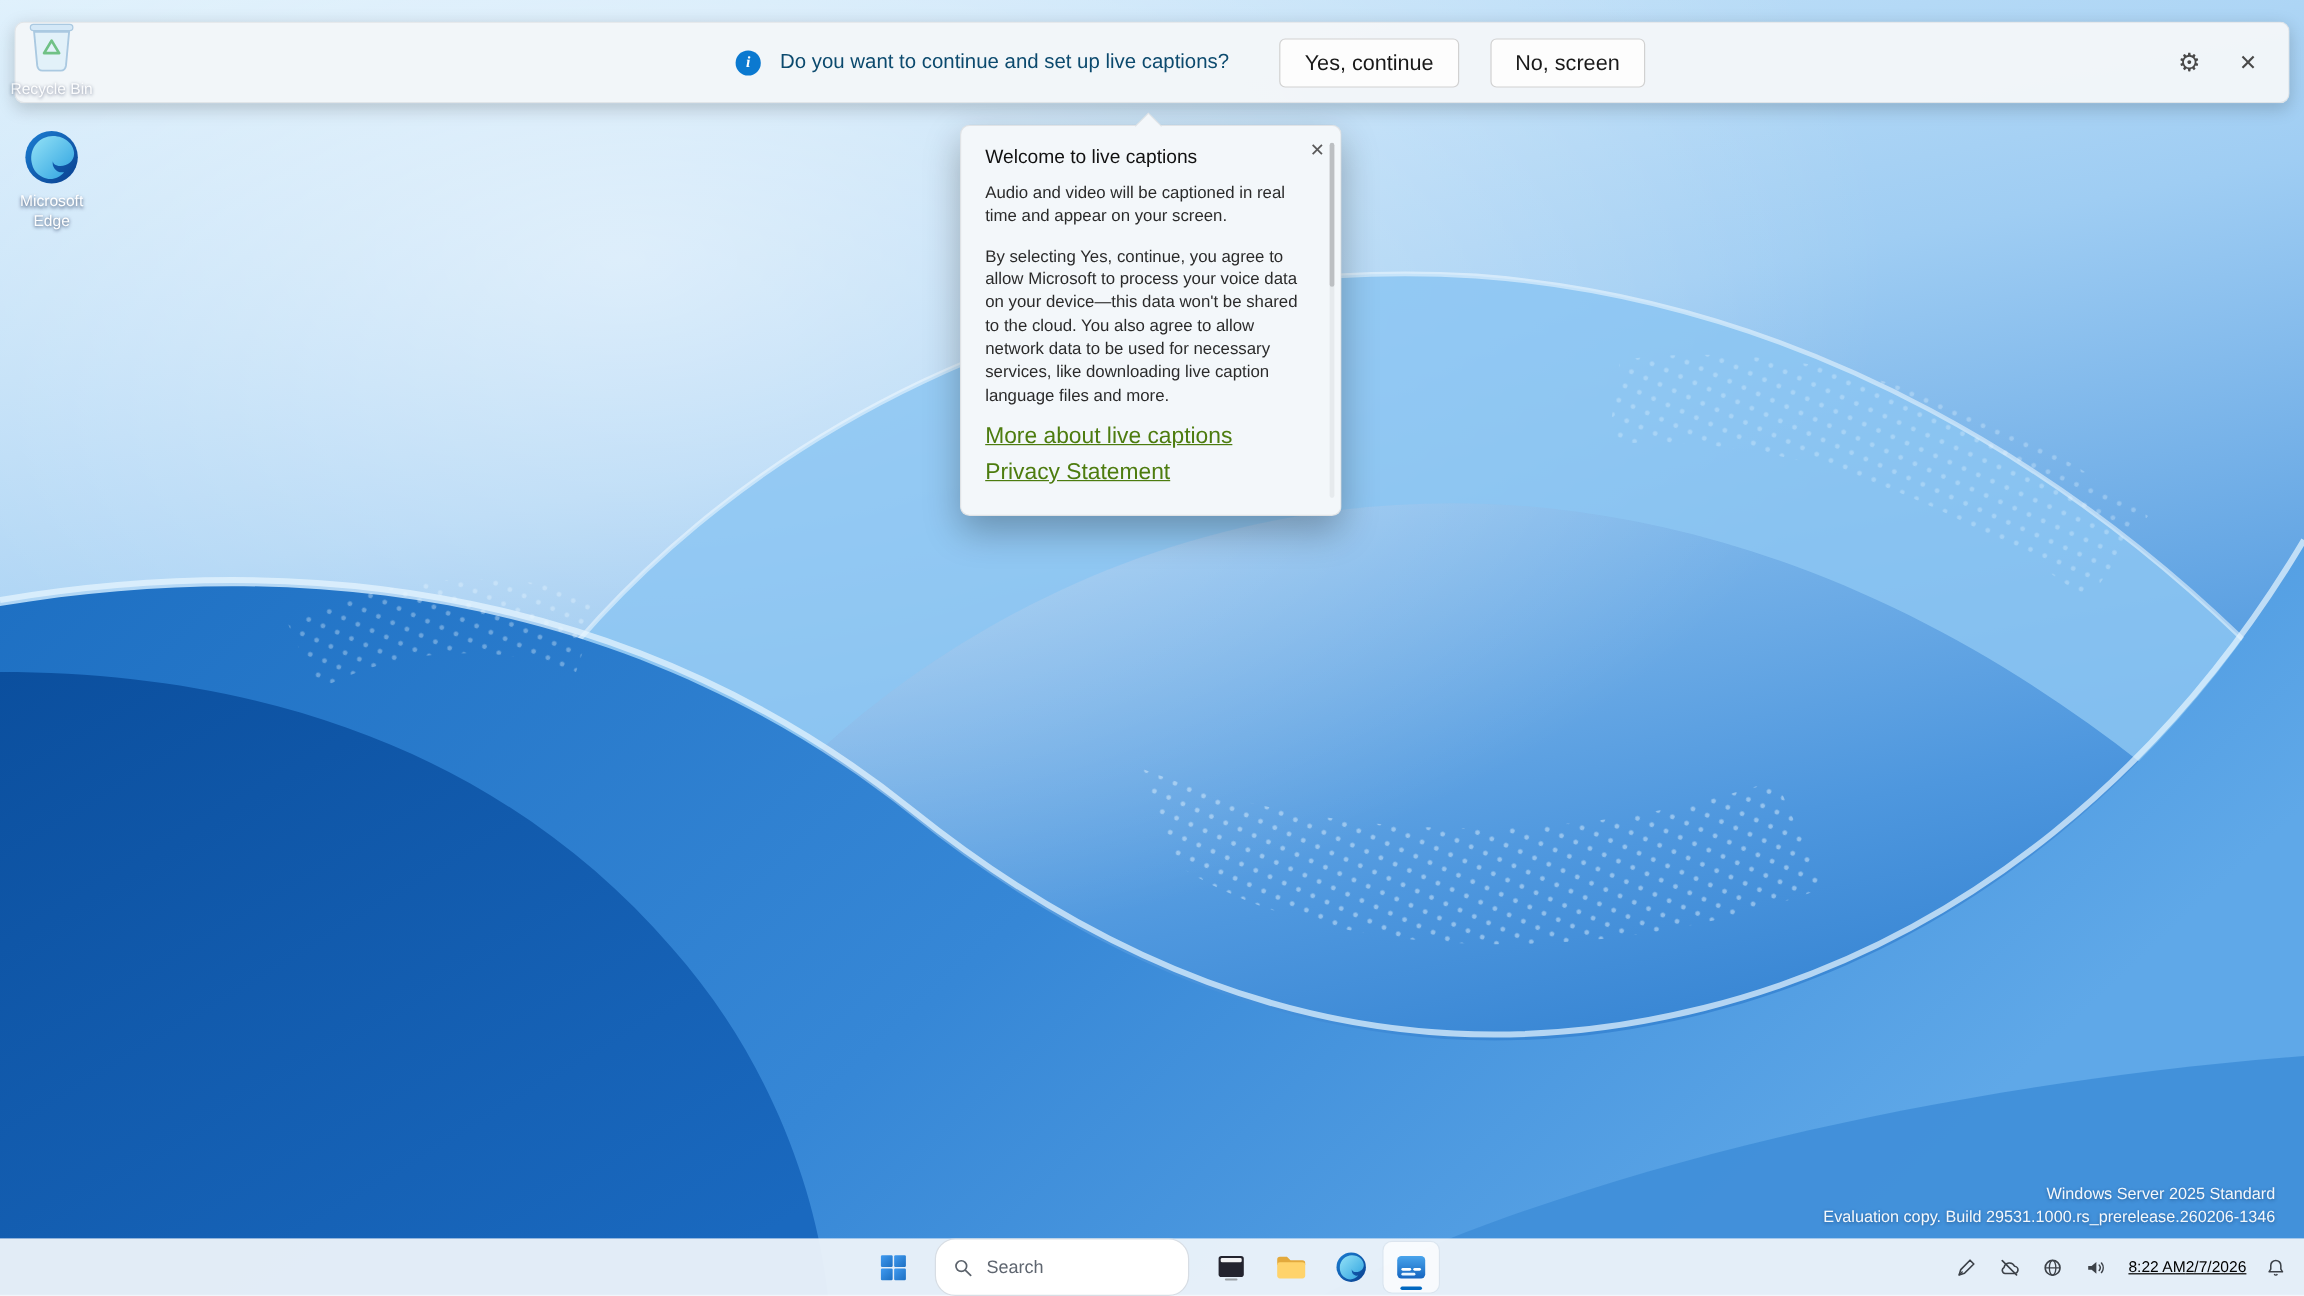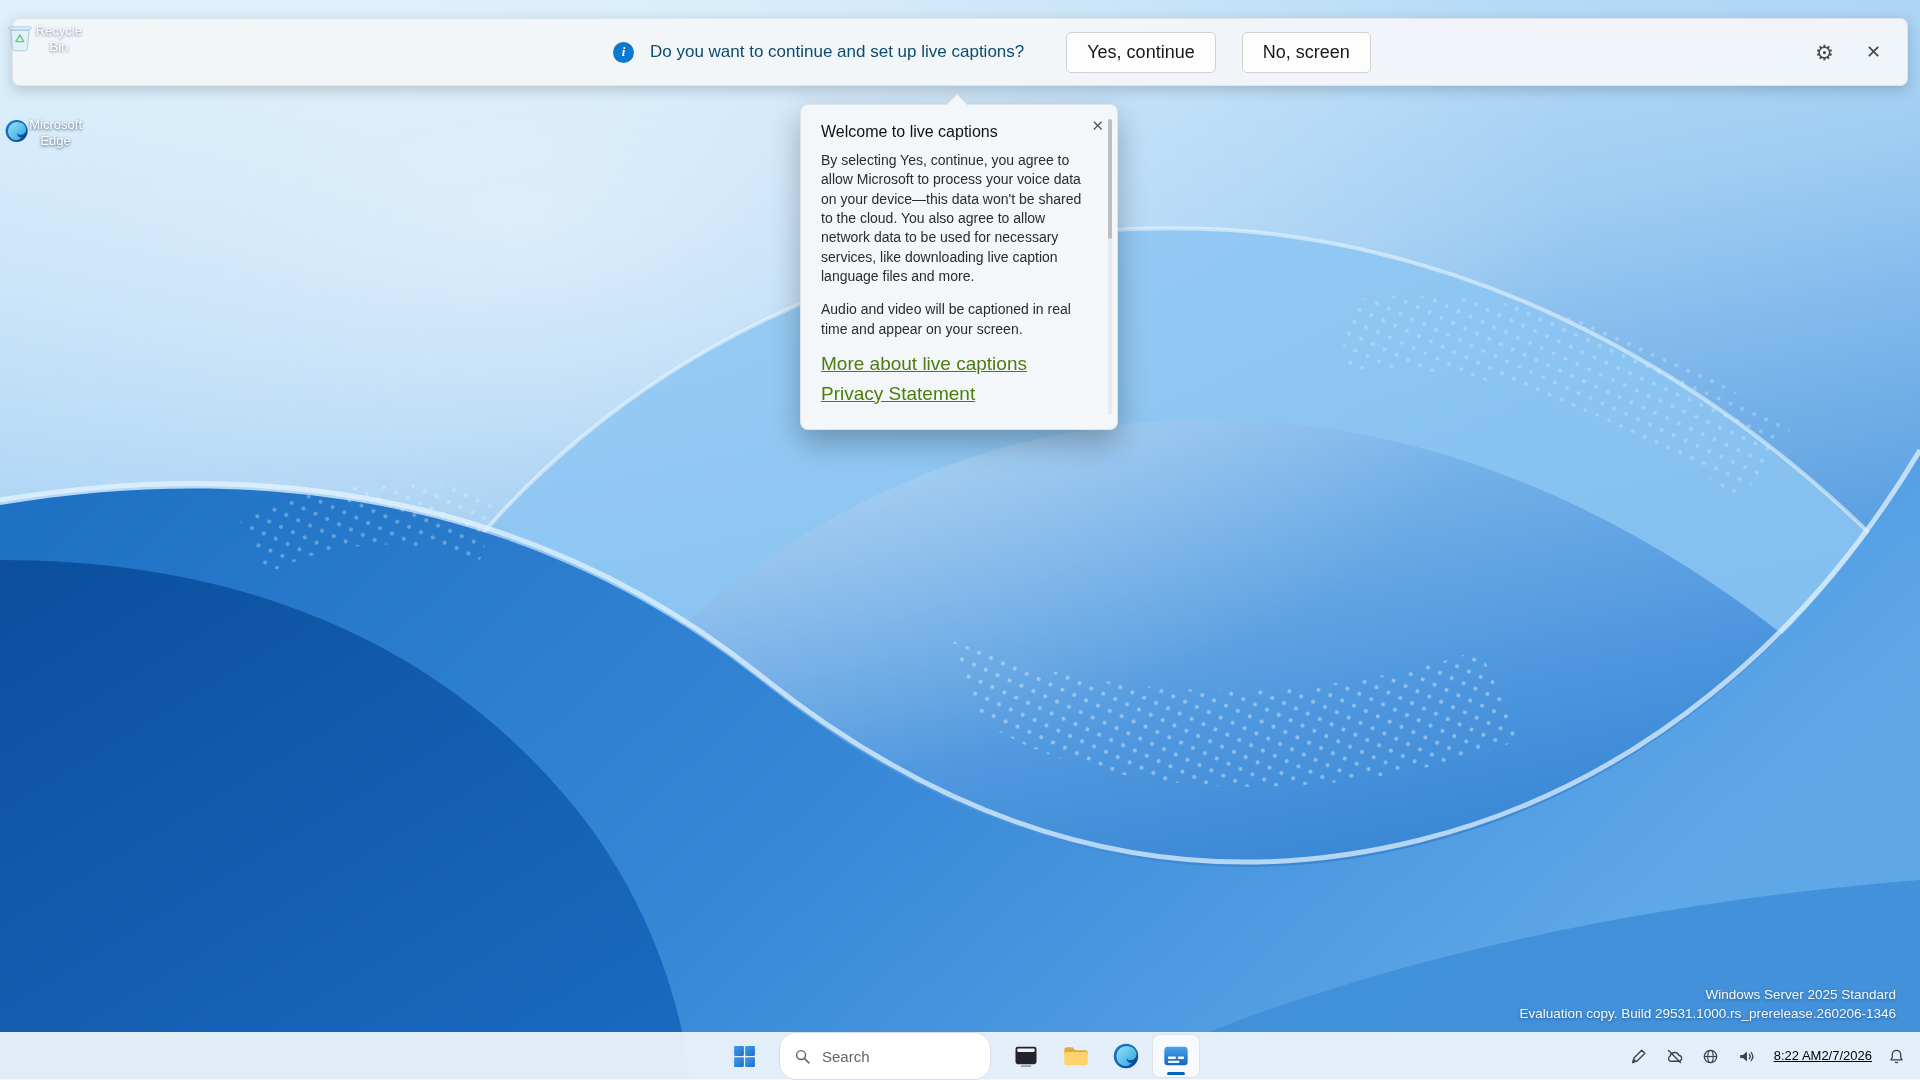--- a/index.html
+++ b/index.html
@@ -2,21 +2,21 @@
 <html><head>
 <meta charset="utf-8">
 <style>
   html,body{margin:0;padding:0;background:#000;}
   .screen{position:relative;width:1920px;height:1080px;overflow:hidden;
           font-family:"Liberation Sans", sans-serif; -webkit-font-smoothing:antialiased;}
   .wallpaper{position:absolute;inset:0;z-index:0;}
   .wallpaper svg{display:block;width:100%;height:100%;}
 
   
-  .desktop-icon{position:absolute;width:78px;display:flex;flex-direction:row;align-items:center;
+  .desktop-icon{position:absolute;width:78px;display:flex;flex-direction:column;align-items:center;
                 text-align:center;z-index:25;cursor:pointer;}
   .desktop-icon .dicon{width:50px;height:50px;}
   .desktop-icon .dlabel{margin-top:4px;font-size:13px;line-height:1.2;color:#fff;
                         text-shadow:0 1px 3px rgba(0,20,60,.75);}
   .icon-recycle{left:4px;top:12px;opacity:.72;}
   .icon-edge{left:4px;top:106px;}
 
   
   .caption-bar{position:absolute;left:12px;right:12px;top:18px;height:66px;z-index:20;
                background:rgba(243,246,249,0.97);border:1px solid rgba(0,0,0,0.07);
@@ -247,22 +247,22 @@
   <div class="desktop-icon icon-edge">
     <svg class="dicon">
         <use href="#sym-edge"></use>
       </svg>
     <span class="dlabel">Microsoft Edge</span>
   </div>
 
   <div class="popup">
     <button class="popup-close">✕</button>
     <h3 class="popup-title">Welcome to live captions</h3>
+    <p>Audio and video will be captioned in real time and appear on your screen.</p>
     <p>By selecting Yes, continue, you agree to allow Microsoft to process your voice data on your device—this data won't be shared to the cloud. You also agree to allow network data to be used for necessary services, like downloading live caption language files and more.</p>
-    <p>Audio and video will be captioned in real time and appear on your screen.</p>
     <div class="popup-links">
       <a class="popup-link">More about live captions</a>
       <a class="popup-link">Privacy Statement</a>
     </div>
     <div class="popup-scroll-track">
       <div class="popup-scroll-thumb"></div>
     </div>
   </div>
 
   <div class="taskbar">

